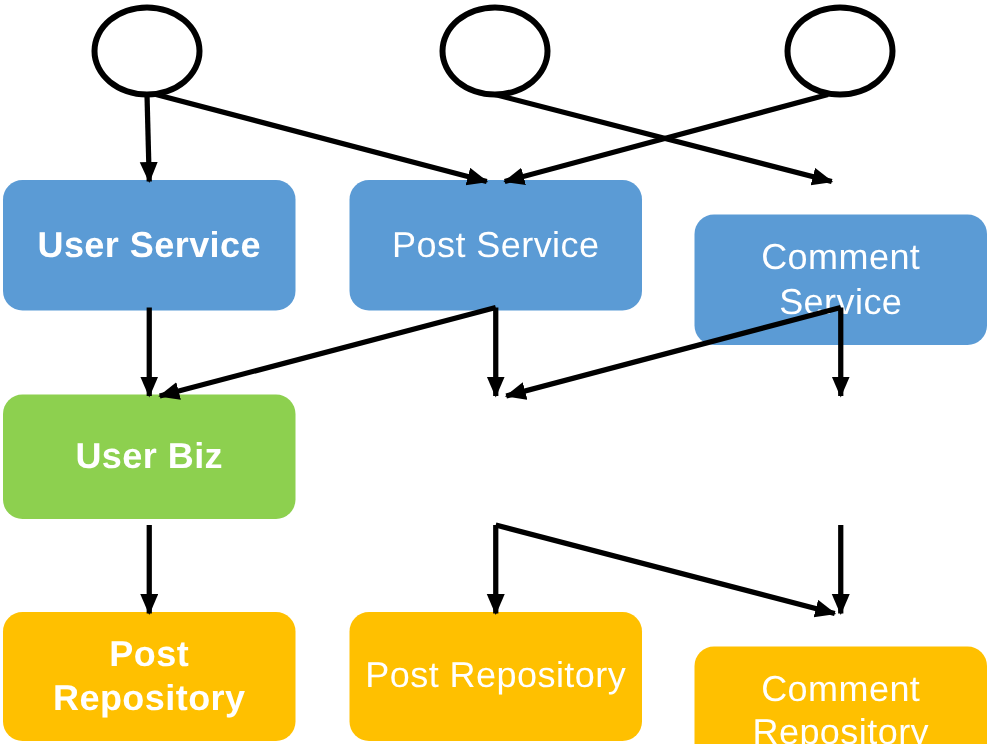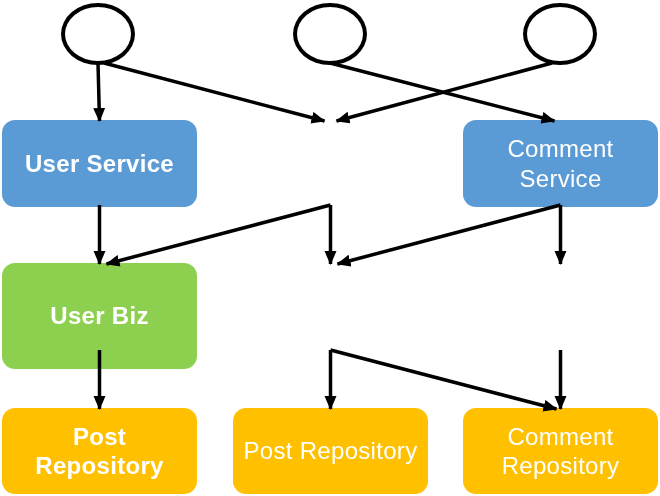--- a/index.html
+++ b/index.html
@@ -52,25 +52,25 @@
     z-index: 1;
   }
   .node .label {
     color: var(--color-text, #fff);
     font-size: 24px;
     line-height: 1.21;
     white-space: pre-line;
     letter-spacing: 0.3px;
   }
   .row-service { top: 120px; height: 87px; background: var(--color-service, #5B9BD5); }
-  .row-biz     { top: 263px; height: 106px; background: var(--color-biz, #8DD04F); text-align: center; }
+  .row-biz     { top: 263px; height: 83px; background: var(--color-biz, #8DD04F); text-align: center; }
   .row-repo    { top: 408px; height: 86px; background: var(--color-repository, #FFC000); }
   .col-1 { left: 2px; font-weight: bold; }
   .col-2 { left: 233px; }
-  .col-3 { left: 463px; }
+  .col-3 { left: 463px; margin-top: 23px; }
 </style>
 </head>
 <body>
 
 <div class="canvas">
 
   <svg class="edge-layer" id="edge-layer" viewBox="0 0 660 496" xmlns="http://www.w3.org/2000/svg">
     <defs>
       <marker id="arrowhead" markerUnits="userSpaceOnUse" markerWidth="15" markerHeight="13" refX="13" refY="6" orient="auto">
         <path d="M0,0 L14,6 L0,12 Z" fill="#000000"></path>
@@ -91,20 +91,23 @@
       <line x1="560.5" y1="350" x2="560.5" y2="409" class="edge-line" marker-end="url(#arrowhead)"></line>
     </svg>
 
   <div class="actor c1"></div>
   <div class="actor c2"></div>
   <div class="actor c3"></div>
 
   <div class="node row-service col-1">
     <span class="label">User Service</span>
   </div>
+  <div class="node row-service col-2">
+    <span class="label">Post Service</span>
+  </div>
   <div class="node row-service col-3">
     <span class="label">Comment
 Service</span>
   </div>
 
   <div class="node row-biz col-1">
     <span class="label">User Biz</span>
   </div>
 
   <div class="node row-repo col-1">

